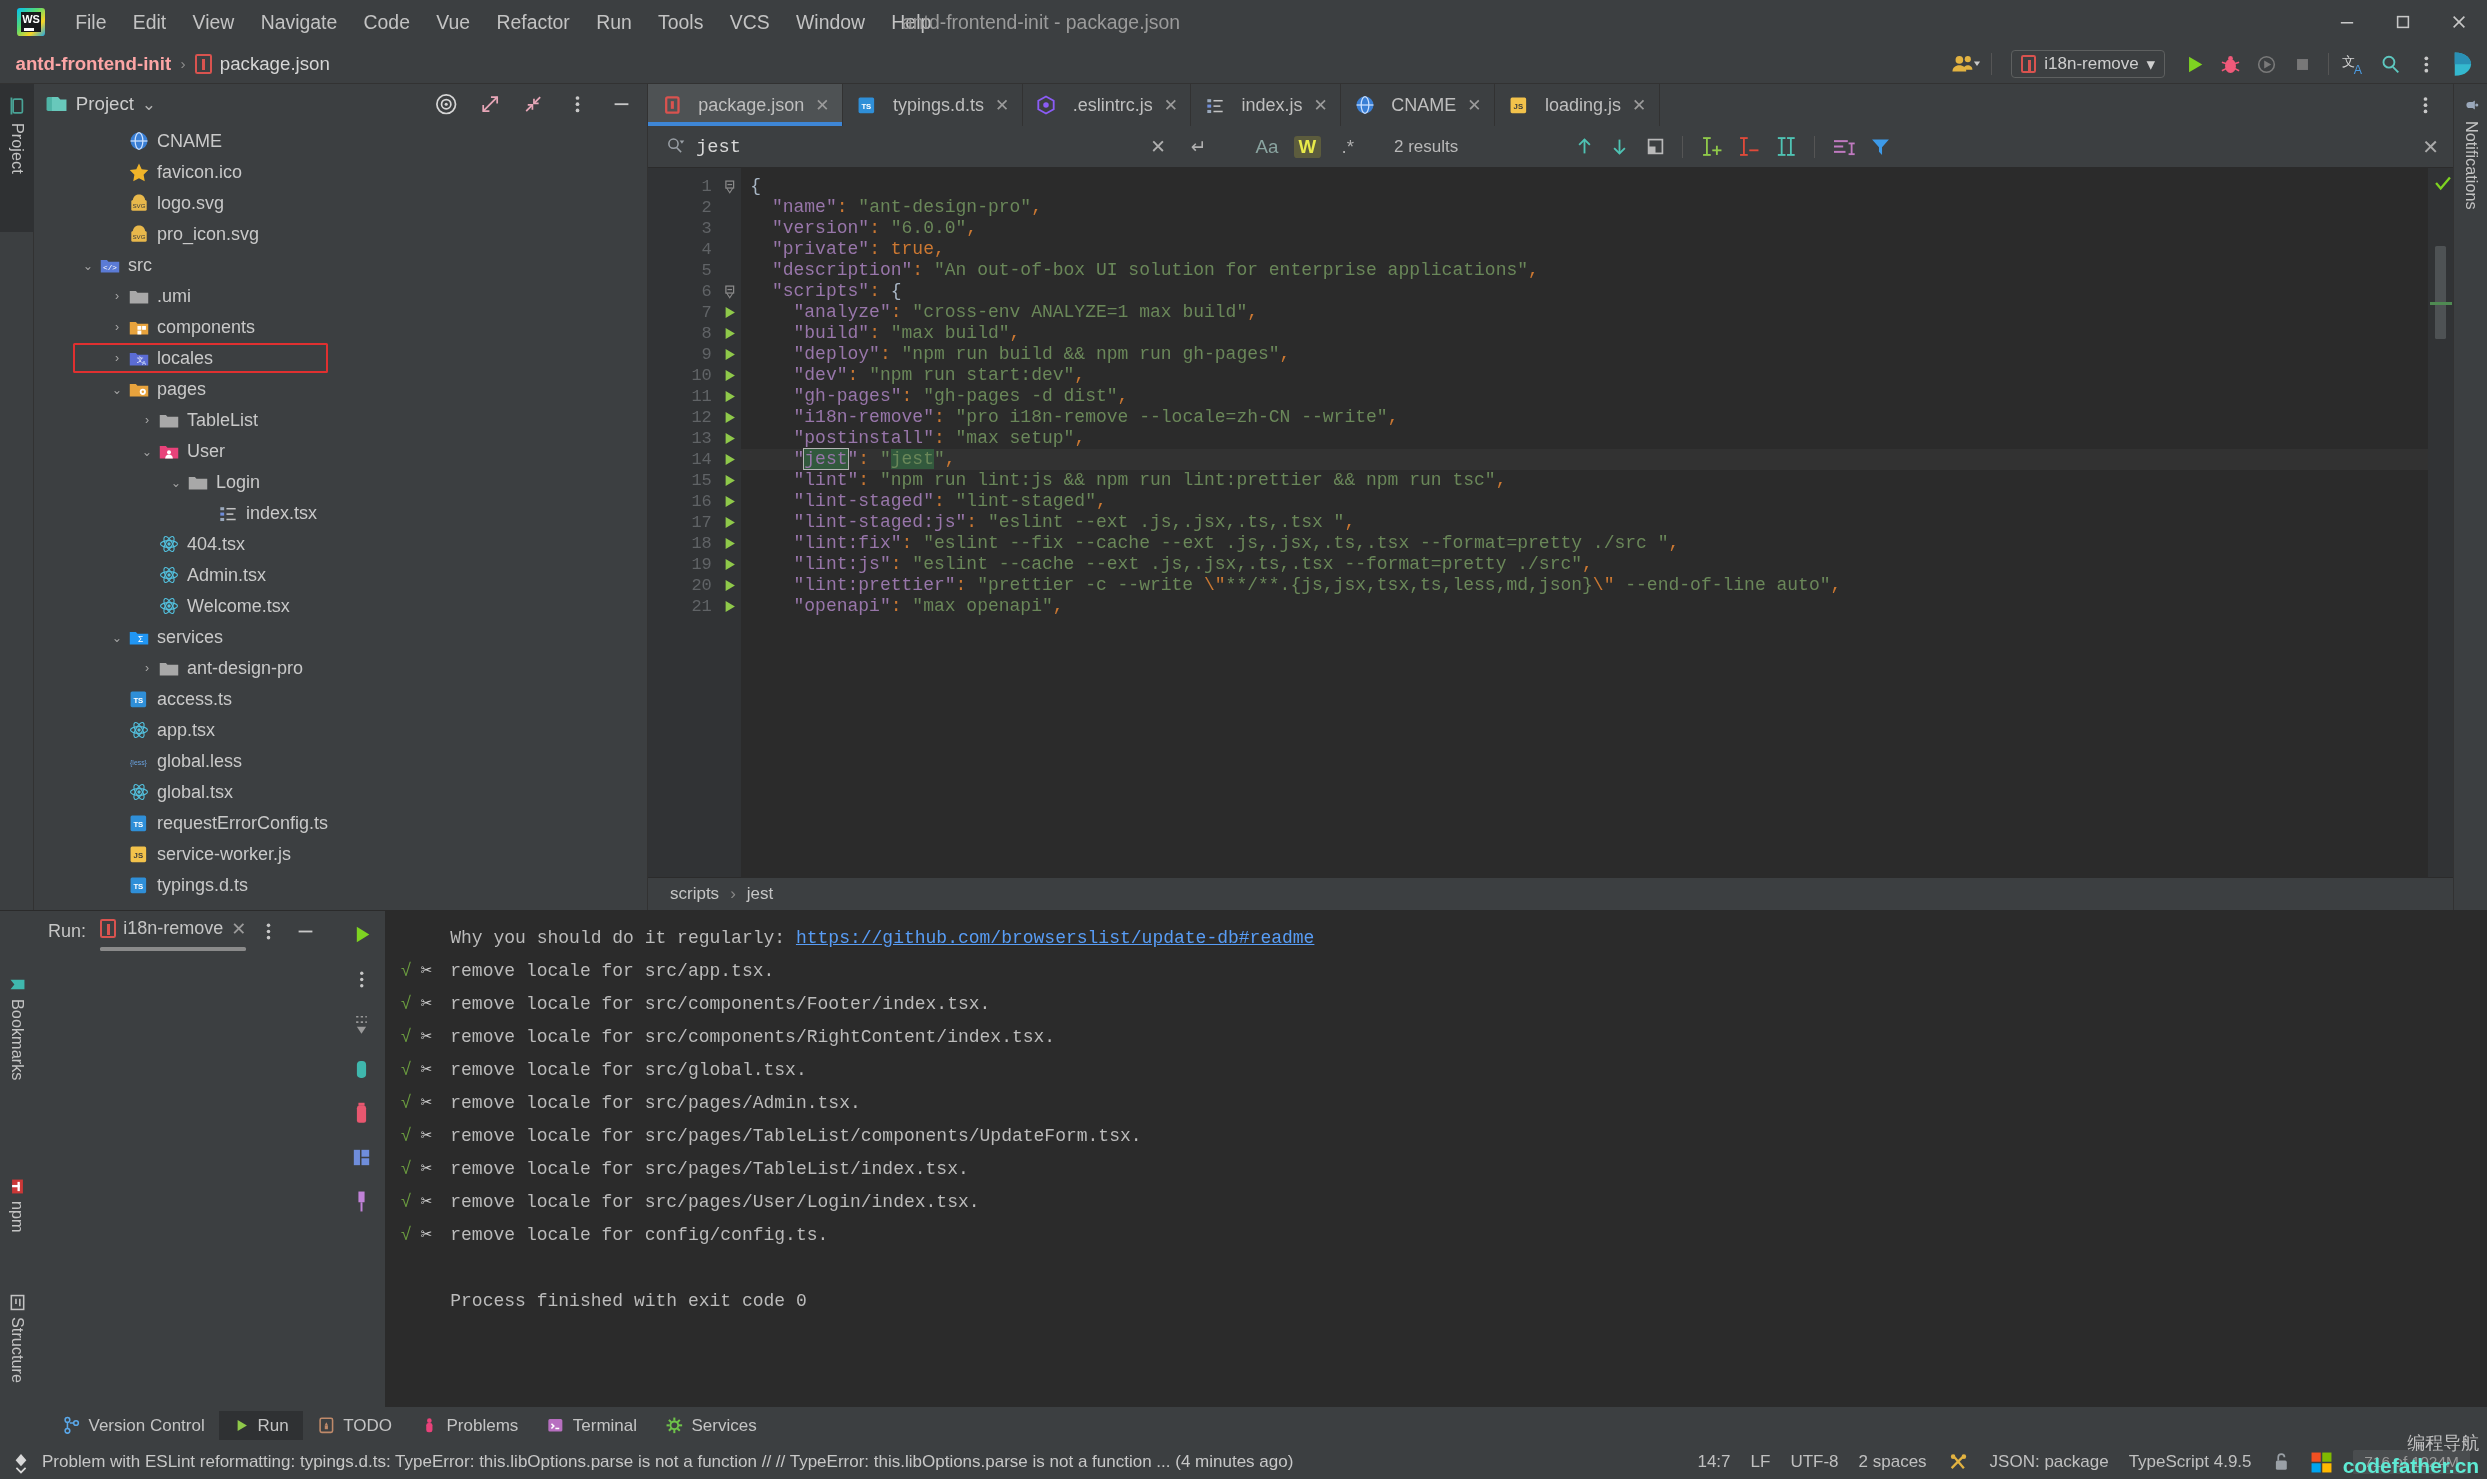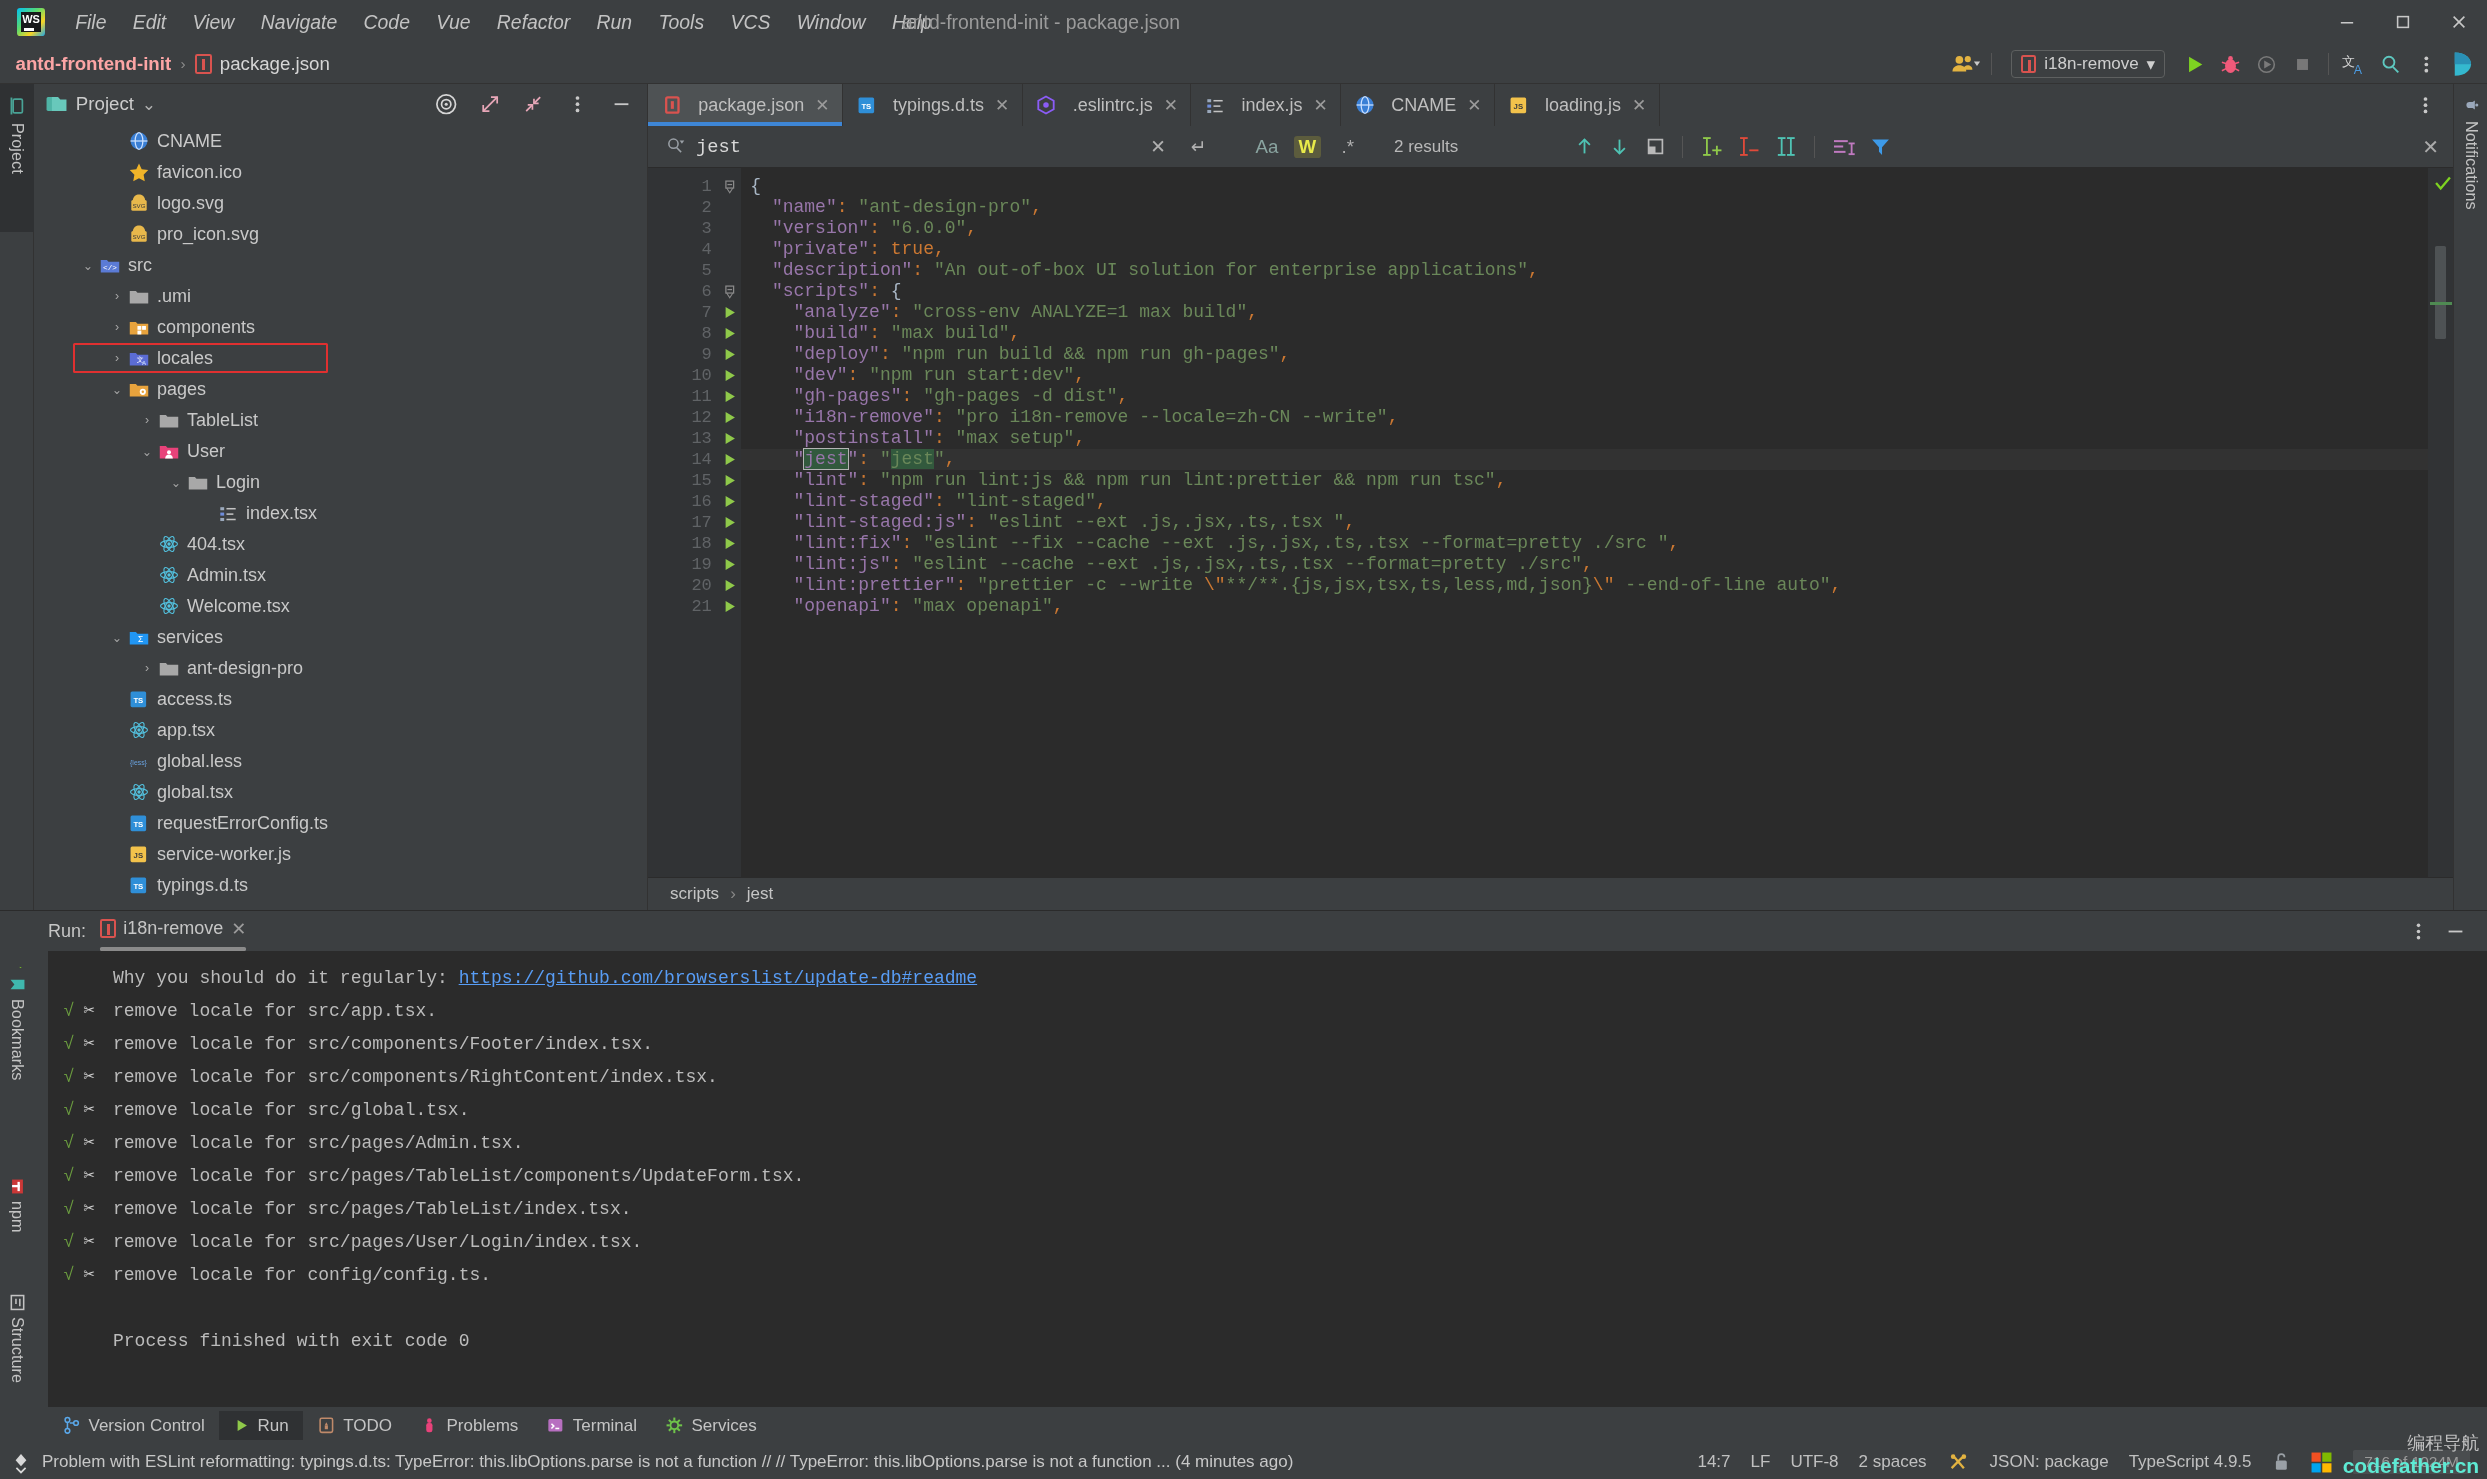--- a/index.html
+++ b/index.html
@@ -16,21 +16,21 @@
   .menubar {
     height: 44px; background: #3c3f41; display: flex; align-items: center;
     padding-left: 17px; flex: 0 0 44px; position: relative;
   }
   .ws-logo { width: 28px; height: 28px; position: relative; margin-right: 17px; flex:0 0 28px;}
   .ws-logo .q { position:absolute; inset:0; border-radius:3.1px;
     background: linear-gradient(135deg,#00c1f5 0%, #5bdb6e 40%, #f9d423 70%, #1da6e8 100%); }
   .ws-logo .inner { position:absolute; left:3.9px; top:3.9px; right:3.9px; bottom:3.9px; background:#18191b; border-radius:0;
      color:#fff; font-size:11px; font-weight:bold; display:flex; align-items:flex-start; justify-content:center; padding-top:1.6px;}
   .ws-logo .bar { position:absolute; left:7px; bottom:5.4px; width:10px; height:2.3px; background:#fff;}
-  .menu-item { font-size: 19.4px; color: #c3c3c3; padding: 0 13.2px; cursor: default; white-space: nowrap; font-style: italic; }
+  .menu-item { font-size: 19.4px; color: #c3c3c3; padding: 0 13.2px; cursor: default; white-space: nowrap; }
   .win-title { position: absolute; left: 902px; top: 11px; font-size: 19.4px; color: #9b9b9b; }
   .win-btns { position: absolute; right: 0; top: 0; height: 44px; display: flex; align-items: center; }
   .win-btn { width: 56px; height: 44px; display:flex; align-items:center; justify-content:center; font-size:20px; color:#c8c8c8;}
 
   
   .navbar {
     height: 40px; background: #3c3f41; display: flex; align-items: center;
     padding-left: 15.5px; flex: 0 0 40px; border-bottom: 0.8px solid #323232; position: relative;
   }
   .crumb { font-size: 18.7px; color: #fca5a5; font-weight: bold; }
@@ -113,21 +113,21 @@
   .breadcrumbs2 { height:33px; background:#3c3f41; display:flex; align-items:center; padding-left:22px; font-size:17px; color:#c5c5c5; gap:11px; border-top:0.8px solid #2b2b2b;}
   .breadcrumbs2 .sep { color:#888; }
 
   
   .rightgutter { width:25px; flex:0 0 25px; background:#313335; position:relative;}
 
   
   .rightstrip { width:34px; flex:0 0 34px; background:#3c3f41; border-left:0.8px solid #323232; position:relative;}
 
   
-  .runpanel { height: 497px; flex: 0 0 497px; background:#3c3f41; display:flex; flex-direction:column; border-top:0.8px solid #2b2b2b;}
+  .runpanel { height: 497px; flex: 0 0 497px; background:#3c3f41; display:flex; flex-direction:row; border-top:0.8px solid #2b2b2b;}
   .run-head { height:40px; display:flex; align-items:center; padding-left:48px; gap:14px; position:relative;}
   .run-head .lbl { font-size:18px; color:#c6c6c6;}
   .run-tab { display:flex; align-items:center; gap:7.8px; font-size:18px; color:#c6c6c6; position:relative; padding-bottom:4.7px;}
   .run-tab::after{content:"";position:absolute;left:0;right:0;bottom:-6.2px;height:3.9px;background:#8a8a8a;border-radius:1.6px;}
   .run-head .right { margin-left:auto; display:flex; align-items:center; gap:17px; padding-right:20px;}
   .console-wrap { flex:1 1 auto; display:flex; min-height:0;}
   .run-strip { width:48px; flex:0 0 48px; background:#3c3f41; padding-top:11px; display:flex; flex-direction:column; align-items:center; gap:20px;}
   .console { flex:1 1 auto; background:#2b2b2b; font-family:"Liberation Mono",monospace; font-size:18px; color:#bbbbbb; padding: 11px 0 0 0; overflow:hidden; position:relative;}
   .oline { height:33px; line-height:33px; display:flex; align-items:center; white-space:pre; padding-left:15.5px;}
   .chk { color:#6a9b3f; width:20px; flex:0 0 20px;}

